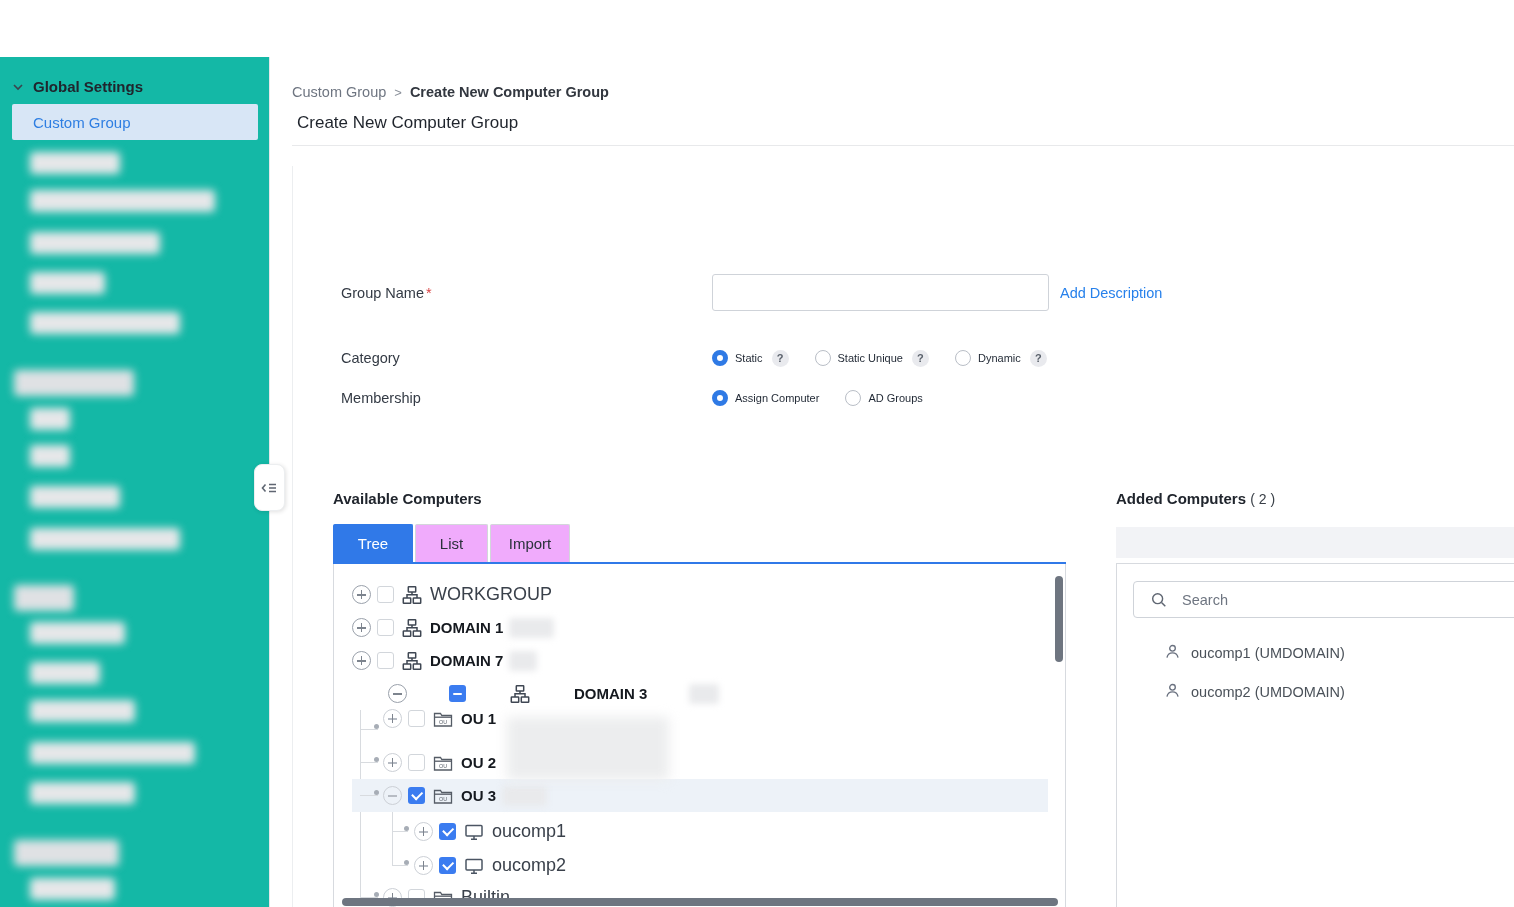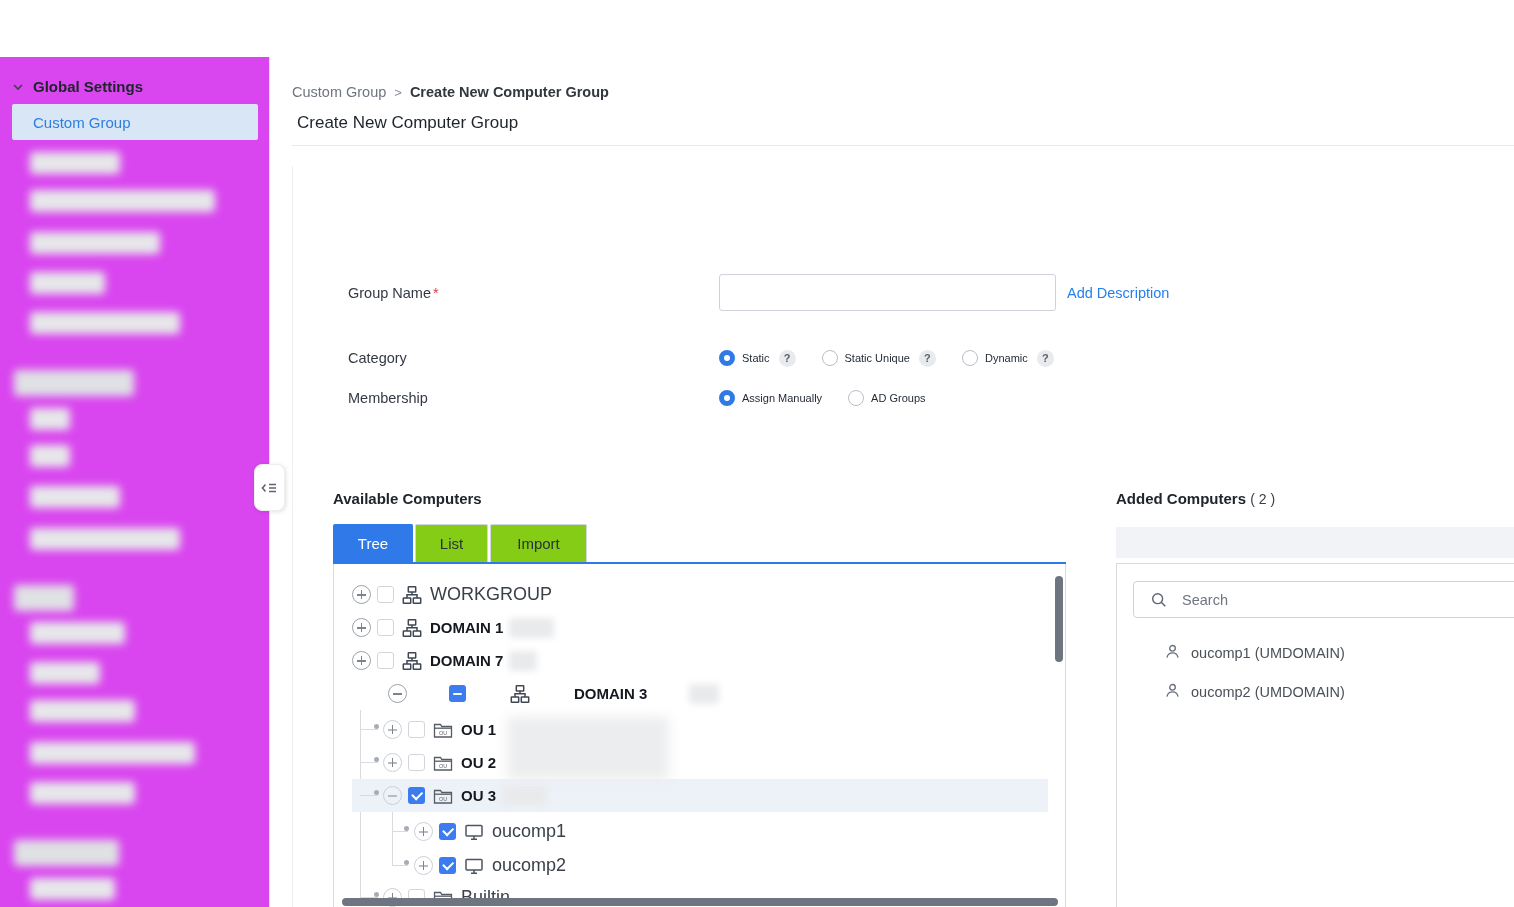--- a/index.html
+++ b/index.html
@@ -13,21 +13,21 @@
               background:linear-gradient(180deg,#44506a 0%,#555f76 55%,#8a92a0 100%); }
   #nav-blur .blob { position:absolute; top:6px; width:150px; height:34px; border-radius:50%; background:#2c3850; filter:blur(12px); }
   #nav-blur .b1 { left:650px; } #nav-blur .b2 { left:900px; } #nav-blur .b3 { left:1255px; width:90px; }
   #nav-blur .veil { position:absolute; inset:0; backdrop-filter:blur(4px); }
   #admin-tab { position:absolute; left:1318px; top:3px; width:69px; height:48px; background:#42526d;
                display:flex; align-items:center; justify-content:center; color:#fff; font-size:15px; cursor:pointer; }
   #more-btn { position:absolute; left:1398px; top:3px; width:40px; height:48px; display:flex; align-items:center; justify-content:center; gap:4px; cursor:pointer; }
   #more-btn i { width:4px; height:4px; border-radius:50%; background:#fff; }
 
   
-  #sidebar { position:absolute; left:0; top:57px; width:270px; height:850px; background:#d946ef; border-right:1px solid #e4e6e9; }
+  #sidebar { position:absolute; left:0; top:57px; width:270px; height:850px; background:#14b8a6; border-right:1px solid #e4e6e9; }
   #gs-row { position:absolute; left:12px; top:21px; display:flex; align-items:center; gap:9px; cursor:pointer; }
   #gs-row .lbl { font-size:15px; font-weight:bold; color:#20252d; }
   #custom-group-item { position:absolute; left:12px; top:47px; width:246px; height:36px; background:#d8e6f6; border-radius:2px;
                        display:flex; align-items:center; padding-left:21px; cursor:pointer; }
   #custom-group-item .lbl { color:#2e7ee2; font-size:15px; }
   .redact { position:absolute; background:#e6e7e9; border-radius:4px; filter:blur(4px); }
   .redact.hd { background:#dfe1e4; }
   #collapse-handle { position:absolute; left:254px; top:464px; width:31px; height:47px; background:#fff; border:1px solid #eceef0;
                      border-radius:8px; box-shadow:1px 1px 4px rgba(0,0,0,.12); display:flex; align-items:center; justify-content:center; cursor:pointer; z-index:5; }
 
@@ -38,21 +38,21 @@
   #breadcrumb .sep { color:#8a909a; font-size:13px; }
   #page-title { position:absolute; left:27px; top:56px; font-size:17px; font-weight:500; color:#1f242c; }
   #title-rule { position:absolute; left:22px; top:88px; width:1222px; height:1px; background:#e8e9eb; }
 
   #sections { position:absolute; left:22px; top:109px; width:1222px; height:741px; border-left:1px solid #eceef0; }
   .section-bar { width:1222px; height:27px; background:#f2f3f6; display:flex; align-items:center; padding-left:14px;
                  font-size:14.5px; color:#252c37; }
   #bar-select { position:absolute; left:0; top:285px; }
 
   
-  .form-row { position:absolute; left:14px; width:1100px; display:flex; align-items:center; }
+  .form-row { position:absolute; left:7px; width:1100px; display:flex; align-items:center; }
   .form-label { position:absolute; left:41px; font-size:14.5px; color:#333a44; }
   .req { color:#d94343; margin-left:2px; }
   #group-name-input { position:absolute; left:412px; top:0; width:337px; height:37px; border:1px solid #cfd3d9; border-radius:3px;
                       font-size:14px; padding:0 10px; outline:none; background:#fff; }
   #add-desc-link { position:absolute; left:760px; font-size:14.5px; color:#2680eb; cursor:pointer; }
   .opt-group { position:absolute; left:412px; display:flex; align-items:center; gap:26px; }
   .opt { display:flex; align-items:center; gap:7px; cursor:pointer; }
   .radio { width:16px; height:16px; border-radius:50%; background:#fff; border:1.5px solid #b9bec6; }
   .radio.sel { border:5.5px solid #2f7ae5; }
   .opt .olbl { font-size:11px; color:#1f2733; }
@@ -60,21 +60,21 @@
           display:flex; align-items:center; justify-content:center; margin-left:2px; cursor:pointer; }
 
   
   .col-head { font-size:15px; font-weight:bold; color:#20252d; }
   #avail-head { position:absolute; left:40px; top:324px; }
   #added-head { position:absolute; left:823px; top:324px; }
   #added-head .cnt { font-weight:normal; font-size:14px; color:#3a4048; }
 
   #tabs { position:absolute; left:40px; top:358px; height:38px; display:flex; gap:2px; }
   .tab { height:38px; display:flex; align-items:center; justify-content:center; font-size:15px; cursor:pointer;
-         background:#84cc16; border:1px solid #d3d6db; border-bottom:none; border-radius:2px 2px 0 0; color:#2a313b; }
+         background:#f0abfc; border:1px solid #d3d6db; border-bottom:none; border-radius:2px 2px 0 0; color:#2a313b; }
   .tab.active { background:#3079e8; border-color:#3079e8; color:#fff; }
   #tab-underline { position:absolute; left:40px; top:396px; width:733px; height:2px; background:#3079e8; }
 
   #tree-panel { position:absolute; left:40px; top:398px; width:733px; height:358px; border:1px solid #d7dadf; border-top:none;
                 background:#fff; overflow:hidden; }
   .trow { position:absolute; left:18px; width:696px; height:33px; display:flex; align-items:center; cursor:pointer; }
   .trow.selected { background:#edf2f8; }
   .exp { width:19px; height:19px; border-radius:50%; border:1px solid #9aa1ab; flex:0 0 auto; position:relative; margin-right:6px; }
   .exp.light { border-color:#ccd0d6; }
   .exp:before, .exp.minus-exp:before { content:""; position:absolute; left:4px; top:8px; width:9px; height:1.6px; background:#7d848e; }
@@ -193,40 +193,40 @@
               <span class="help">?</span>
             </span>
           </span>
       </div>
 
       <div class="form-row" style="top:220px;height:24px;">
         <span class="form-label">Membership</span>
         <span class="opt-group" id="membership-options">
             <span class="opt">
               <span class="radio sel"></span>
-              <span class="olbl">Assign Manually</span>
+              <span class="olbl">Assign Computer</span>
             </span>
             <span class="opt">
               <span class="radio"></span>
               <span class="olbl">AD Groups</span>
             </span>
           </span>
       </div>
 
 
       <div class="col-head" id="avail-head">Available Computers</div>
 
       <div id="tabs">
           <div class="tab active" style="width: 80px;">
             <span>Tree</span>
           </div>
           <div class="tab" style="width: 73px;">
             <span>List</span>
           </div>
-          <div class="tab" style="width: 97px;">
+          <div class="tab" style="width: 80px;">
             <span>Import</span>
           </div>
         </div>
       <div id="tab-underline"></div>
 
       <div id="tree-panel">
         <div class="conn" id="connA" style="left:26px;top:146px;width:1px;height:188px;"></div>
         <div class="conn" id="connB" style="left:58px;top:248px;width:1px;height:54px;"></div>
         <div id="tree-rows">
             <div class="trow" style="top: 14px;">
@@ -289,21 +289,21 @@
                     <rect x="6.3" y="1.8" width="7.4" height="5.2" rx="0.5"></rect>
                     <rect x="1.3" y="13" width="7.4" height="5.2" rx="0.5"></rect>
                     <rect x="11.3" y="13" width="7.4" height="5.2" rx="0.5"></rect>
                     <path d="M10 7v2.8M5 13v-3.2h10V13"></path>
                   </g>
                 </svg>
               </span>
               <span class="tlabel bold">DOMAIN 3</span>
               <span class="row-redact" style="width: 30px;"></span>
             </div>
-            <div class="trow" style="top: 149px; text-align: center;">
+            <div class="trow" style="top: 138px; text-align: center;">
               <span style="width: 31px; flex: 0 0 auto;"></span>
               <span class="exp plus-exp light"></span>
               <span class="cb unchecked"></span>
               <span class="ticon">
                 <svg width="20" height="20" viewBox="0 0 20 20">
                   <g fill="none" stroke="#555c66" stroke-width="1.3">
                     <path d="M1.5 17 V4.5 h6 l1.3 2 h9.7 V17 z"></path>
                     <path d="M1.5 8.2 h17"></path>
                   </g>
                   <text x="10" y="15" font-size="5.4" fill="#555c66" text-anchor="middle" font-family="Liberation Sans,sans-serif">OU</text>

